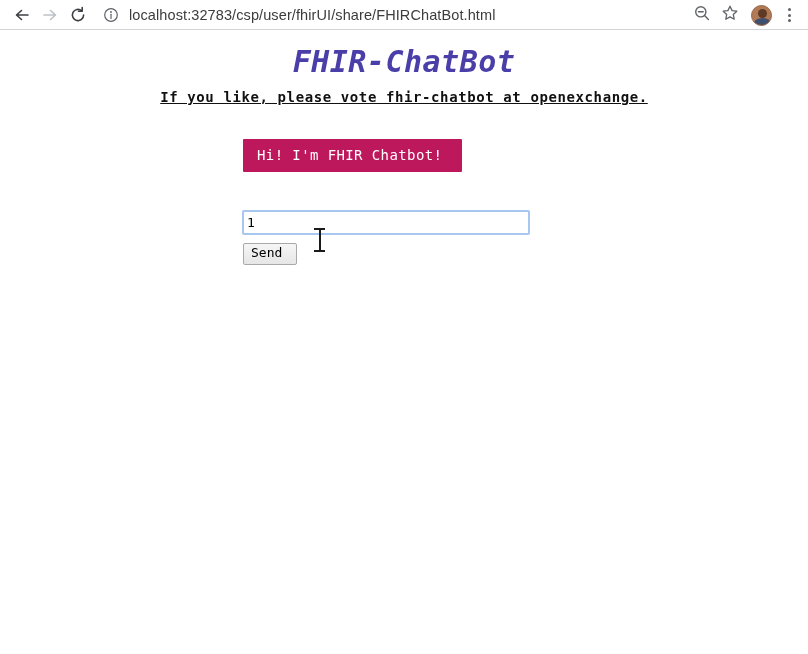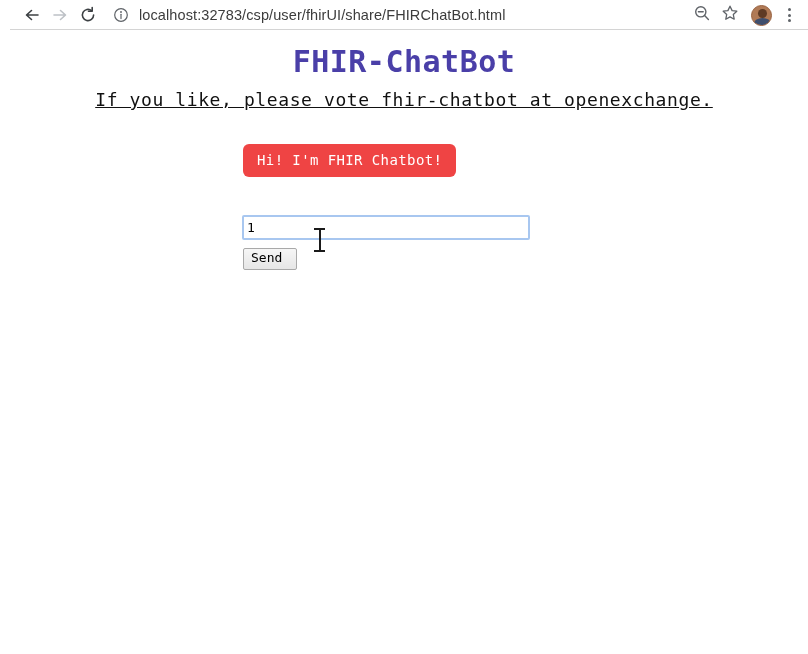--- a/index.html
+++ b/index.html
@@ -16,21 +16,20 @@
 
   
   .browser-bar {
     position: relative;
     height: 30px;
     background: #ffffff;
     display: flex;
     align-items: center;
     padding: 0 8px;
     box-sizing: border-box;
-    margin-left: 10px;
   }
   .browser-bar::after {
     content: "";
     position: absolute;
     left: 0; right: 0; bottom: 0;
     height: 1px;
     background: #d4d4d4;
   }
   .nav-btn {
     width: 28px;
@@ -135,43 +134,44 @@
   }
   .page-title {
     text-align: center;
     font-family: "DejaVu Sans Mono", "Liberation Mono", monospace;
     font-weight: bold;
     font-size: 30px;
     color: #4a3fa8;
     margin: 0;
     padding-top: 14px;
     letter-spacing: 0.5px;
+    font-style: italic;
   }
   .vote-line {
     text-align: center;
     font-family: "DejaVu Sans Mono", "Liberation Mono", monospace;
-    font-weight: normal;
-    font-size: 18px;
+    font-weight: bold;
+    font-size: 14px;
     color: #111111;
     text-decoration: underline;
     margin: 10px 0 0 0;
     letter-spacing: 0.6px;
   }
   .chat-area {
     margin-top: 34px;
     padding-left: 243px;
   }
   .bot-bubble {
     display: inline-block;
-    background: #ef4444;
+    background: #be185d;
     color: #ffffff;
     font-family: "DejaVu Sans Mono", "Liberation Mono", monospace;
     font-size: 14px;
-    padding: 9px 14px 10px 14px;
-    border-radius: 6px;
+    padding: 9px 20px 10px 14px;
+    border-radius: 1px;
     letter-spacing: 0.4px;
     line-height: 1;
   }
   .input-row {
     margin-top: 39px;
     padding-left: 243px;
   }
   .chat-input {
     width: 278px;
     height: 19px;

